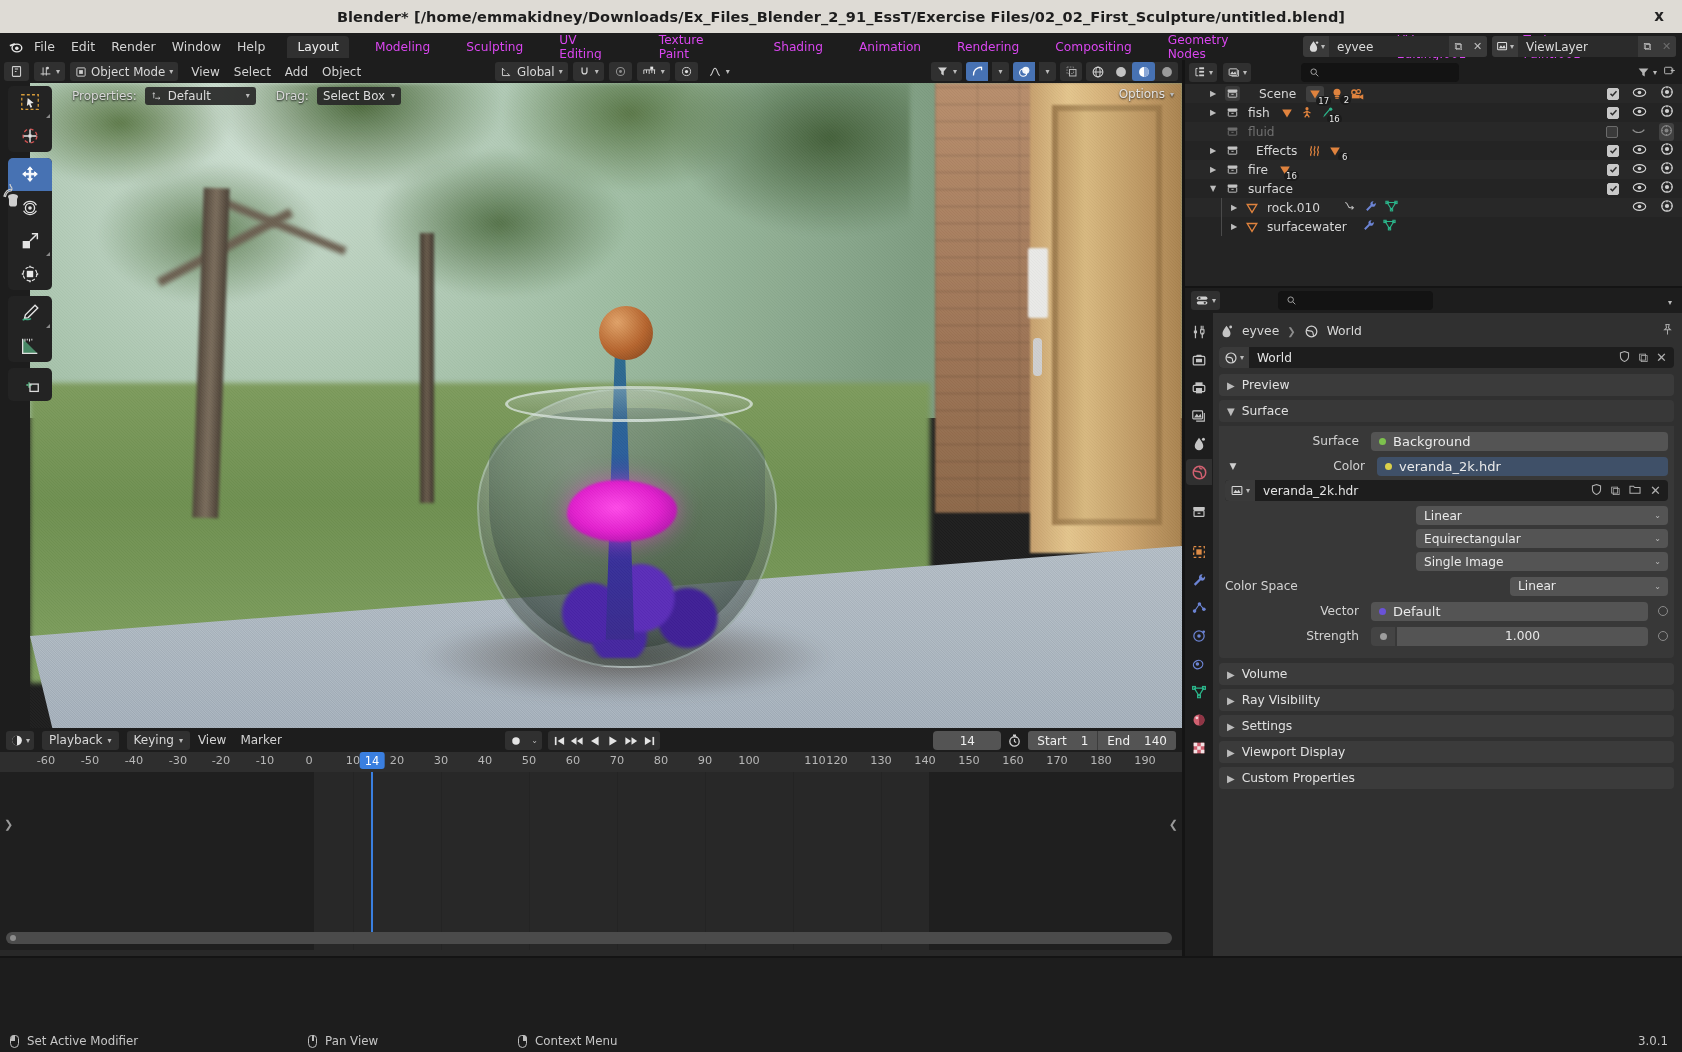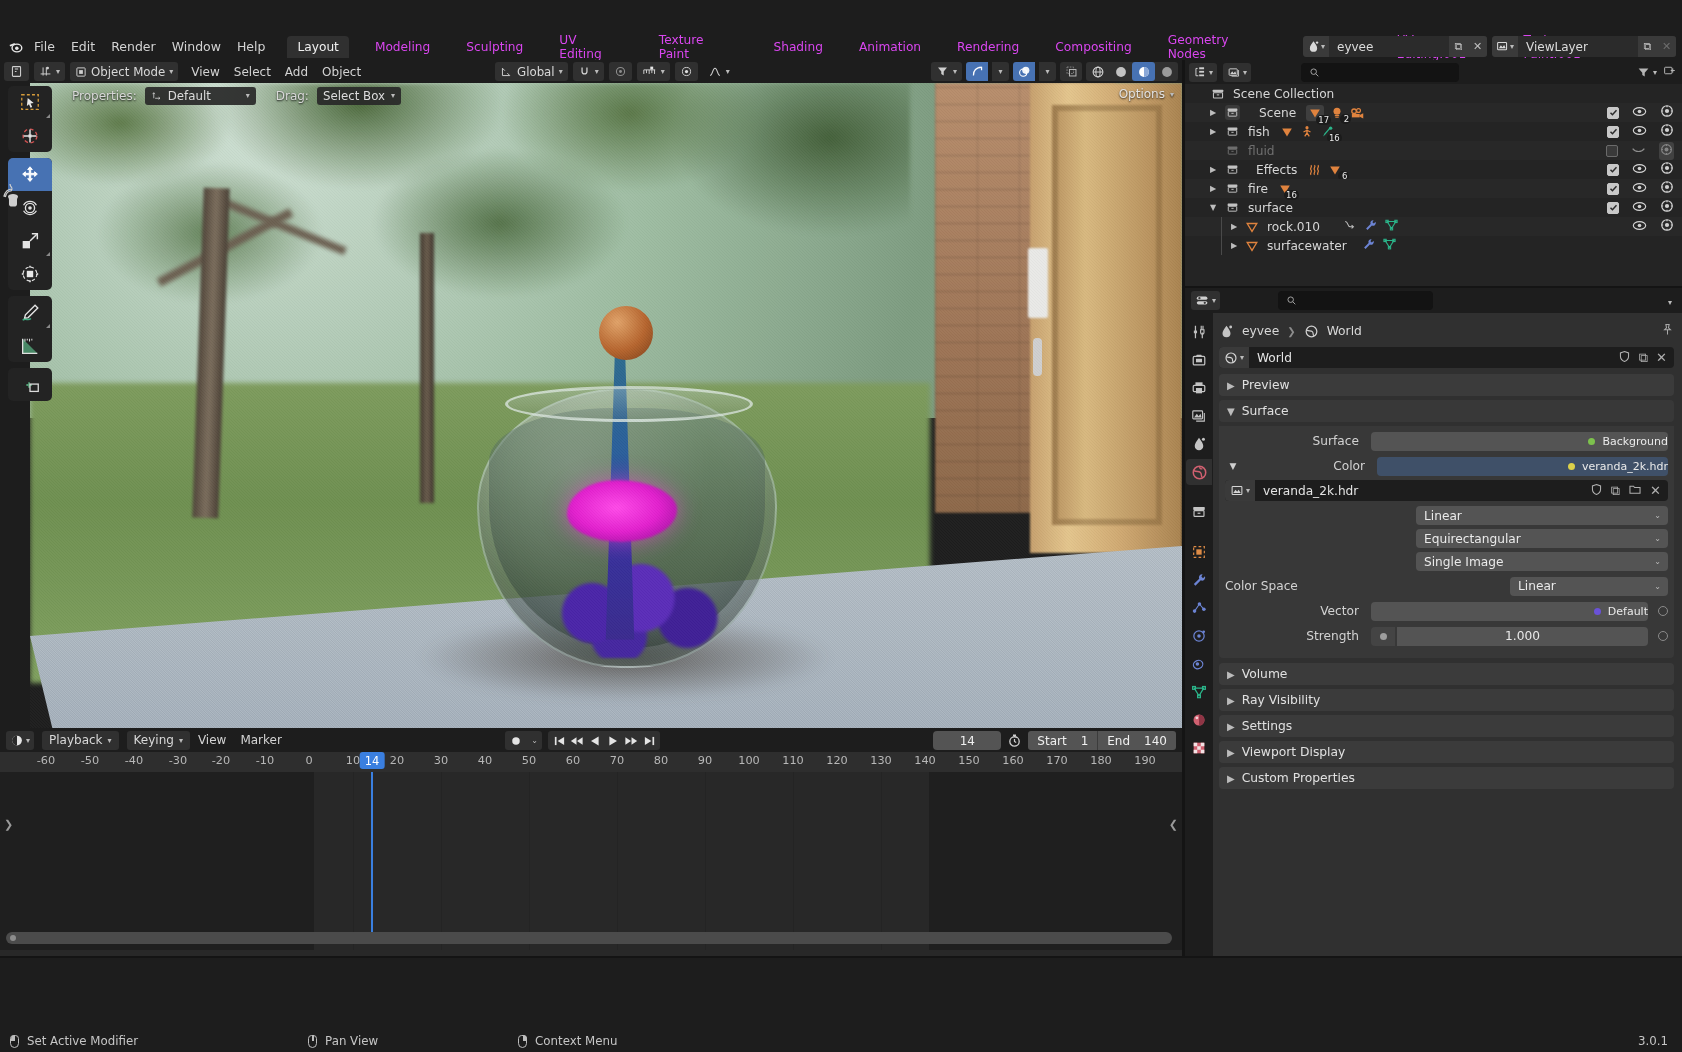--- a/index.html
+++ b/index.html
@@ -302,21 +302,21 @@
   .panel-hdr {
     height:22px; background:#3b3b3b; border-radius:4px; display:flex; align-items:center;
     padding-left:8px; gap:7px; font-size:12.3px; color:#e0e0e0; margin-bottom:4px; cursor:pointer;
   }
   .panel-hdr.open { background:#383838; }
   .panel-body { background:#383838; border-radius:0 0 4px 4px; padding:4px 6px 8px 6px; margin-bottom:5px;}
   .prow { display:flex; align-items:center; height:22px; margin-bottom:3px; gap:6px;}
   .prow .lbl { width:140px; text-align:right; font-size:12.2px; color:#d2d2d2; padding-right:6px;}
   .val-field {
     flex:1; height:19px; background:#545454; border-radius:4px; display:flex;
-    align-items:center; padding-left:8px; gap:7px; font-size:11px; color:#eaeaea;justify-content:flex-end;
+    align-items:center; padding-left:8px; gap:7px; font-size:13px; color:#eaeaea;
   }
   .val-field.blue { background:#3f5068; }
   .sock { width:7px;height:7px;border-radius:50%; }
   .sock.green{background:#7dc14d;} .sock.yellow{background:#dbd04a;} .sock.purple{background:#6a52d8;}
   .sock.grey{background:#9d9d9d;}
   .tex-row { display:flex; align-items:center; height:21px; background:#1d1d1d; border-radius:4px; margin:2px 0 5px 0; overflow:hidden;}
   .tex-row .ic { width:30px;height:21px;background:#3a3a3a;display:flex;align-items:center;justify-content:center;gap:2px;}
   .tex-row .nm { flex:1;padding-left:8px;font-size:12.2px;color:#e4e4e4;}
   .tex-row .btns { display:flex;align-items:center;gap:8px;padding-right:7px;color:#b0b0b0;}
   .sel-drop {
@@ -385,20 +385,24 @@
     background:#bdbdbd;border-radius:0 4px 0 0;}
 
   
   .edge-v { position:absolute; background:#141414; }
 </style>
 </head>
 <body>
 
 <div class="app">
 
+  <div class="titlebar">
+    <div class="tlabel">Blender* [/home/emmakidney/Downloads/Ex_Files_Blender_2_91_EssT/Exercise Files/02_02_First_Sculpture/untitled.blend]</div>
+    <div class="closex">x</div>
+  </div>
 
   <div class="topbar">
     <div class="bl-logo">
       <svg width="15" height="15" viewBox="0 0 16 16">
           <ellipse cx="9.5" cy="9.6" rx="5.2" ry="4.1" fill="none" stroke="#e8e8e8" stroke-width="1.5"></ellipse>
           <circle cx="9.4" cy="9.8" r="1.9" fill="#e8e8e8"></circle>
           <path d="M1.5 6.5 L7 4.2 L7.6 6.2 L2.6 8.1 Z" fill="#e8e8e8"></path>
         </svg>
     </div>
     <div class="menu-items">
@@ -755,31 +759,20 @@
           <svg width="13" height="13" viewBox="0 0 16 16">
               <rect x="2" y="4" width="9" height="8" rx="1" fill="none" stroke="#b6b6b6" stroke-width="1.2"></rect>
               <path d="M12 5.5v5M9.5 8h5" stroke="#b6b6b6" stroke-width="1.2"></path>
             </svg>
         </div>
       </div>
     </div>
 
     <div class="ol-rows">
 
-      <div class="ol-row">
-        <span class="disc"></span>
-        <span style="margin-left:8px;display:flex;align-items:center">
-          <svg width="14" height="14" viewBox="0 0 16 16">
-              <rect x="2" y="3" width="12" height="3" rx="0.6" fill="#c2c2c2"></rect>
-              <rect x="2.8" y="6.5" width="10.4" height="6" rx="0.6" fill="none" stroke="#c2c2c2" stroke-width="1.2"></rect>
-              <path d="M6.6 9h2.8" stroke="#c2c2c2" stroke-width="1.2"></path>
-            </svg>
-        </span>
-        <span style="margin-left:8px">Scene Collection</span>
-      </div>
 
       <div class="ol-row alt">
         <span class="disc" style="margin-left:16px">▶</span>
         <span style="margin-left:6px;display:flex;align-items:center;background:#3a3a3a;border-radius:3px;padding:1px">
           <svg width="13" height="13" viewBox="0 0 16 16">
               <rect x="2" y="3" width="12" height="3" rx="0.6" fill="#c2c2c2"></rect>
               <rect x="2.8" y="6.5" width="10.4" height="6" rx="0.6" fill="none" stroke="#c2c2c2" stroke-width="1.2"></rect>
               <path d="M6.6 9h2.8" stroke="#c2c2c2" stroke-width="1.2"></path>
             </svg>
         </span>
@@ -1470,21 +1463,21 @@
       <div class="tk" style="left:353px">10</div>
       <div class="tk" style="left:397px">20</div>
       <div class="tk" style="left:441px">30</div>
       <div class="tk" style="left:485px">40</div>
       <div class="tk" style="left:529px">50</div>
       <div class="tk" style="left:573px">60</div>
       <div class="tk" style="left:617px">70</div>
       <div class="tk" style="left:661px">80</div>
       <div class="tk" style="left:705px">90</div>
       <div class="tk" style="left:749px">100</div>
-      <div class="tk" style="left:793px">110</div>
+      <div class="tk" style="left:815px">110</div>
       <div class="tk" style="left:837px">120</div>
       <div class="tk" style="left:881px">130</div>
       <div class="tk" style="left:925px">140</div>
       <div class="tk" style="left:969px">150</div>
       <div class="tk" style="left:1013px">160</div>
       <div class="tk" style="left:1057px">170</div>
       <div class="tk" style="left:1101px">180</div>
       <div class="tk" style="left:1145px">190</div>
       <div class="playhead-lbl" style="left:372px">14</div>
     </div>

